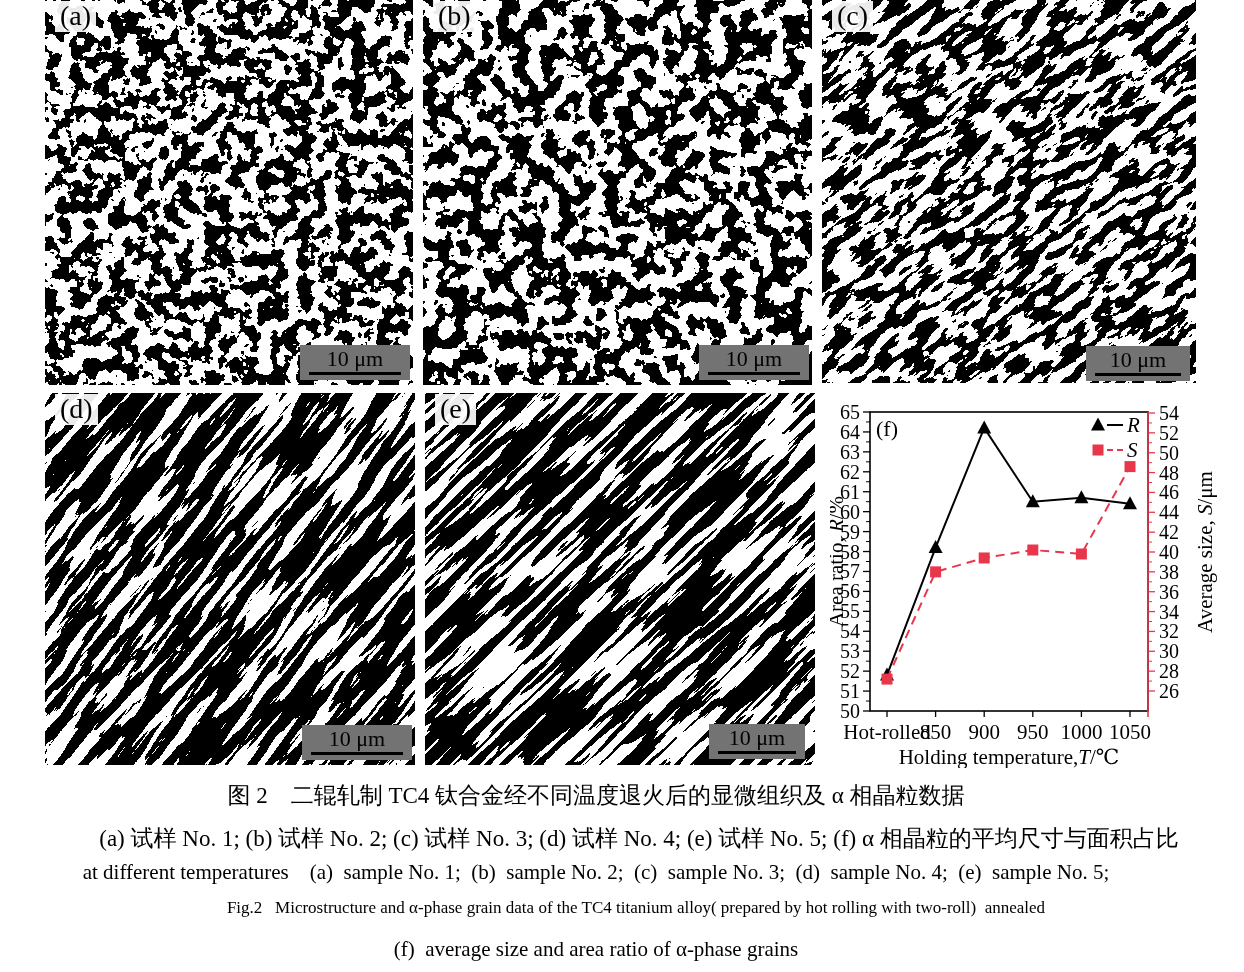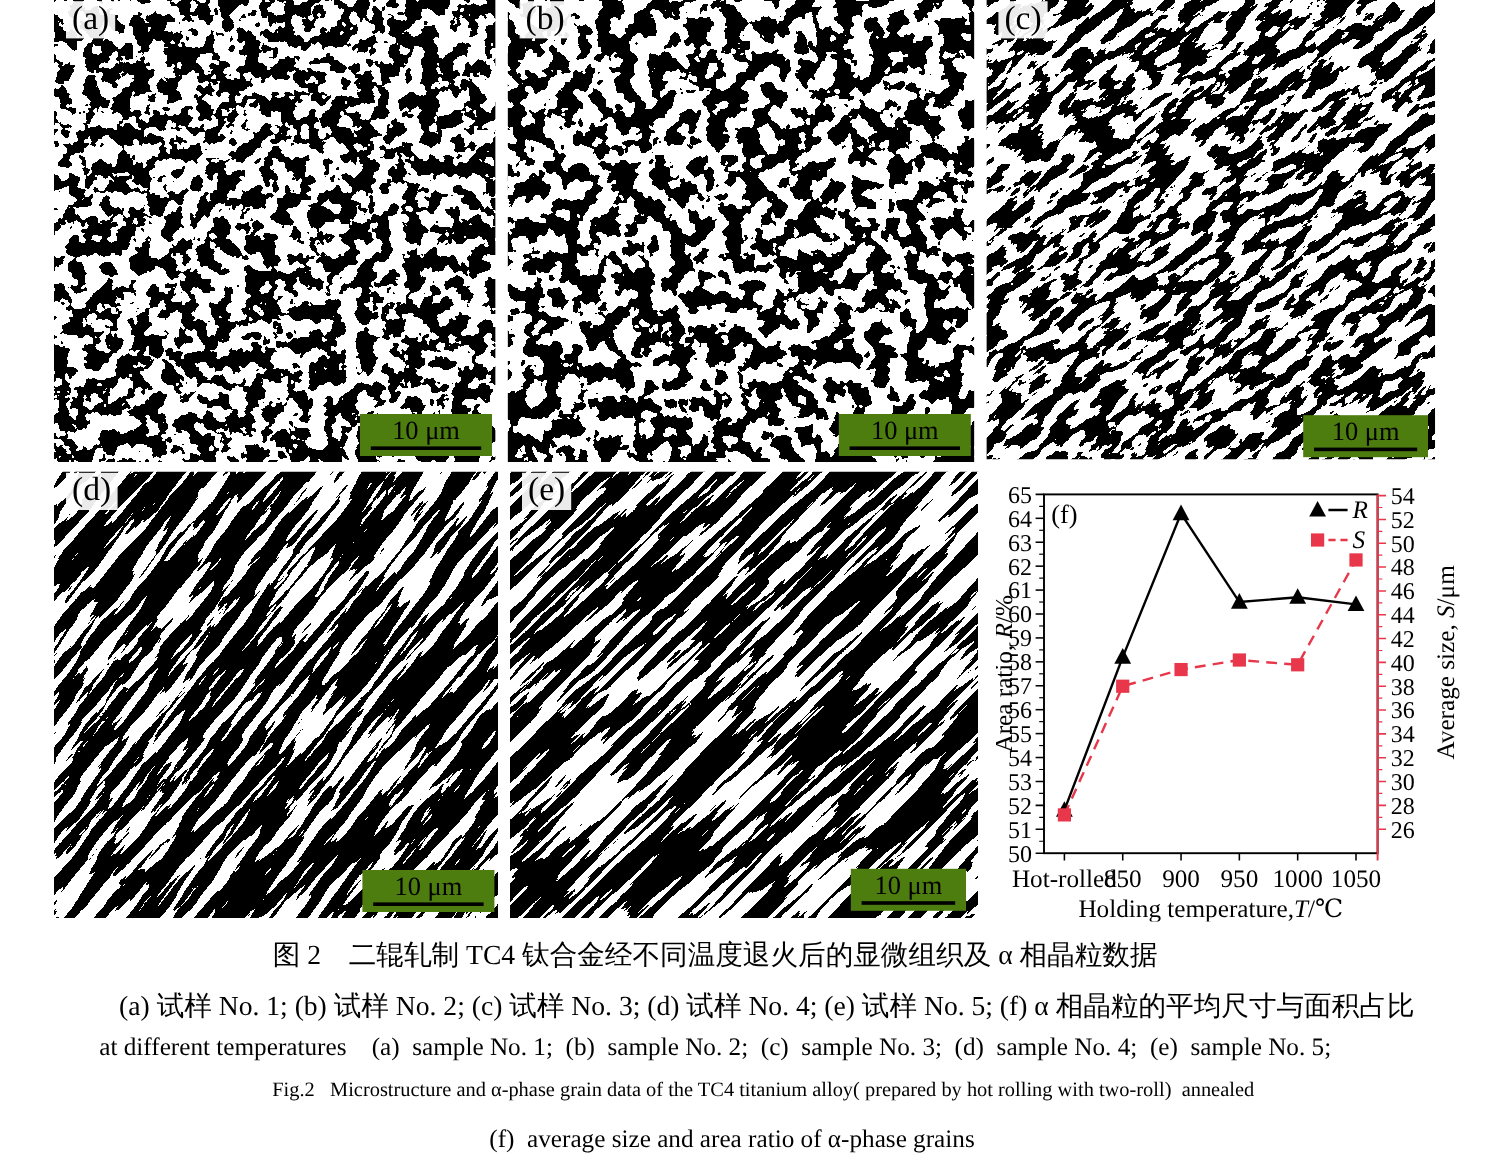--- a/index.html
+++ b/index.html
@@ -2,33 +2,33 @@
 <html><head>
 <meta charset="utf-8">
 <style>
   html,body{margin:0;padding:0;background:#fff;}
   body{font-family:"Liberation Serif","DejaVu Serif",serif;color:#000;}
   .figure{position:relative;width:1244px;height:972px;background:#fff;overflow:hidden;}
   .panel{position:absolute;margin:0;padding:0;background:#fff;overflow:hidden;}
   .panel svg.tex{position:absolute;left:0;top:0;width:100%;height:100%;display:block;}
   .plabel{position:absolute;top:1px;left:10px;font-size:28px;line-height:1.1;
           background:rgba(255,255,255,.92);padding:0 5px;z-index:3;}
-  .scalebar{position:absolute;right:3px;bottom:5px;background:#4d7c0f;
+  .scalebar{position:absolute;right:3px;bottom:5px;background:#737373;
             padding:2px 9px 5px;text-align:center;z-index:3;}
   .sbtext{font-size:22px;display:block;line-height:1.05;}
   .sbline{height:3px;background:#000;margin-top:2px;width:92px;}
   .chart{position:absolute;left:830px;top:398px;width:414px;height:370px;background:#fff;}
   .chart svg{display:block;font-family:"Liberation Serif","DejaVu Serif",serif;}
   .chart text{fill:#000;}
   .cap{position:absolute;left:0;width:1192px;text-align:center;white-space:pre;line-height:1.2;}
   .cap.cn1{top:782px;font-size:23px;}
   .cap.cn2{top:825px;font-size:23px;margin-left:43px;}
   .cap.en1{top:898px;font-size:17px;padding-left:40px;}
   .cap.en2{top:860px;font-size:21px;}
-  .cap.en3{top:937px;font-size:21px;margin-left:14px;}
+  .cap.en3{top:937px;font-size:21px;}
 </style>
 </head>
 <body>
 
 <svg width="0" height="0" style="position:absolute" aria-hidden="true">
   <defs>
     <filter id="f-a">
       <feTurbulence type="fractalNoise" baseFrequency="0.075" numOctaves="3" seed="11"></feTurbulence>
       <feColorMatrix type="saturate" values="0"></feColorMatrix>
       <feComponentTransfer>

